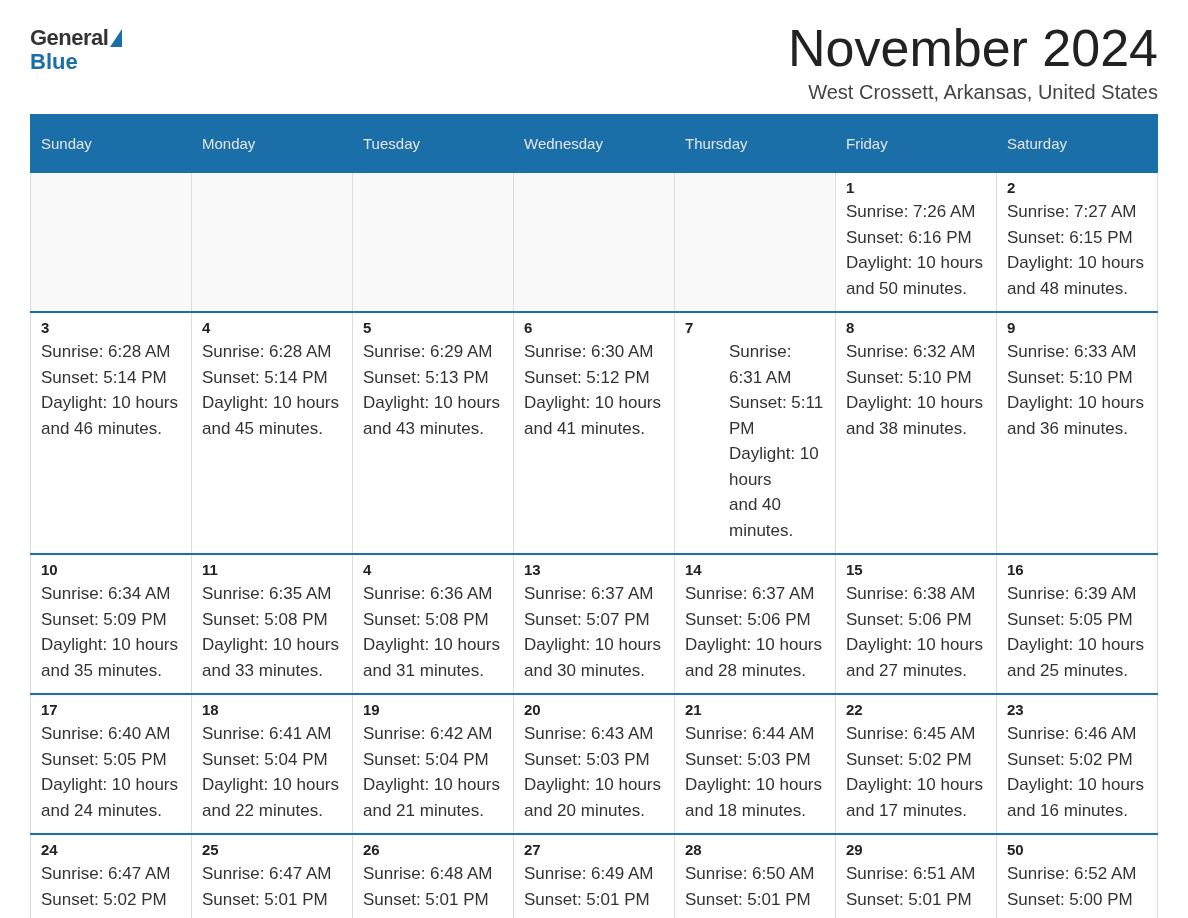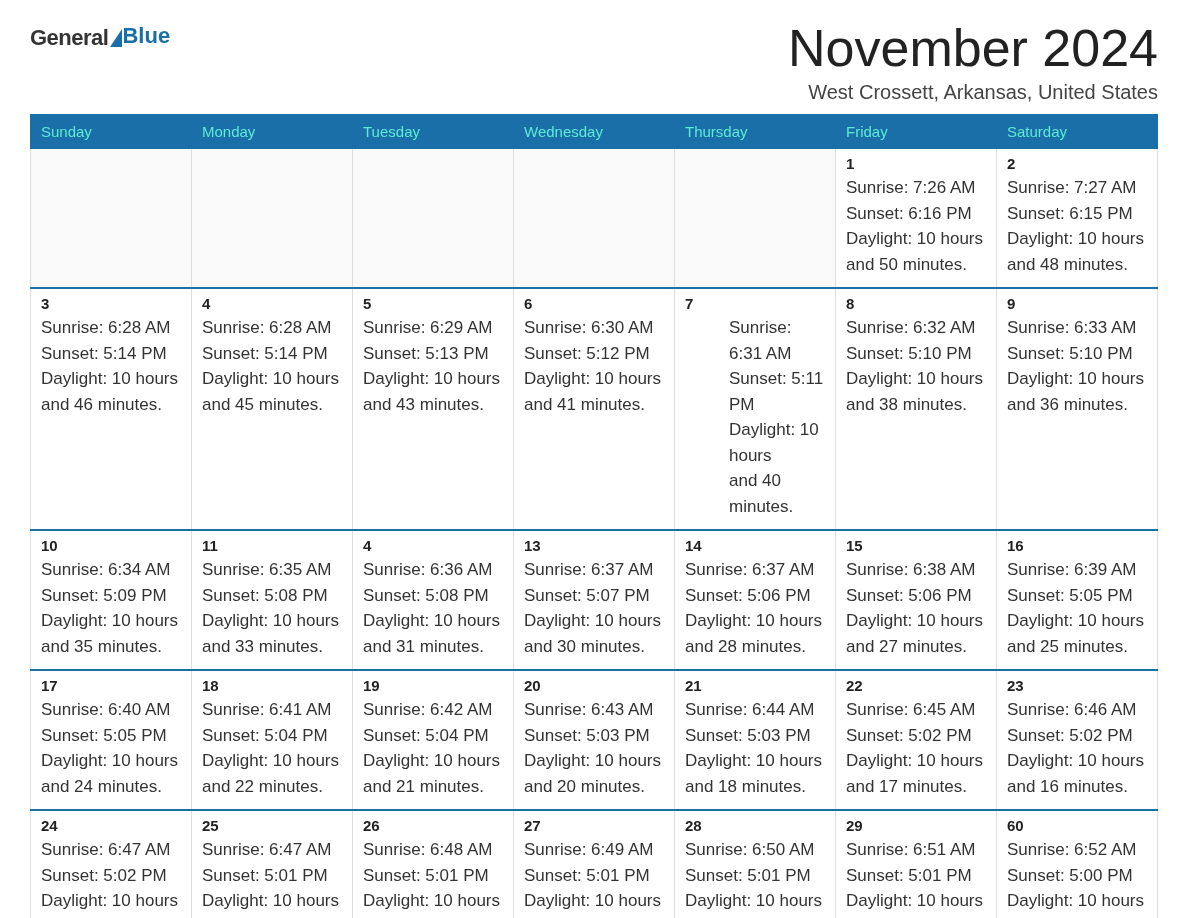--- a/index.html
+++ b/index.html
@@ -11,21 +11,21 @@
       min-height: 918px;
     }
     .header-row {
       display: flex;
       justify-content: space-between;
       align-items: flex-start;
       margin-bottom: 10px;
     }
     .logo {
       display: flex;
-      flex-direction: row;
+      flex-direction: column;
       align-items: flex-start;
       padding-top: 5px;
     }
     .logo-top {
       display: flex;
       align-items: center;
     }
     .logo-general {
       font-size: 22px;
       font-weight: bold;
@@ -61,24 +61,24 @@
     }
     .calendar {
       width: 100%;
       border-collapse: collapse;
       margin-top: 8px;
     }
     .calendar thead tr {
       background-color: #1a6fa8;
     }
     .calendar thead th {
-      color: #5eead4;
+      color: #e5e5e5;
       font-size: 15px;
       font-weight: normal;
-      padding: 8px 10px;
+      padding: 20px 10px;
       text-align: left;
       border: 1px solid #1a6fa8;
       width: 14.28%;
     }
     .calendar tbody tr {
       border-bottom: 2px solid #1a6fa8;
     }
     .calendar tbody td {
       vertical-align: top;
       padding: 6px 10px 10px 10px;
@@ -344,21 +344,21 @@
 and 10 minutes.</div>
         </td>
         <td>
           <span class="day-number">29</span>
           <div class="day-info" style="white-space: pre-line;">Sunrise: 6:51 AM
 Sunset: 5:01 PM
 Daylight: 10 hours
 and 9 minutes.</div>
         </td>
         <td>
-          <span class="day-number">60</span>
+          <span class="day-number">50</span>
           <div class="day-info" style="white-space: pre-line;">Sunrise: 6:52 AM
 Sunset: 5:00 PM
 Daylight: 10 hours
 and 8 minutes.</div>
         </td>
       </tr>
     </tbody>
 </table>
 
 </body></html>

